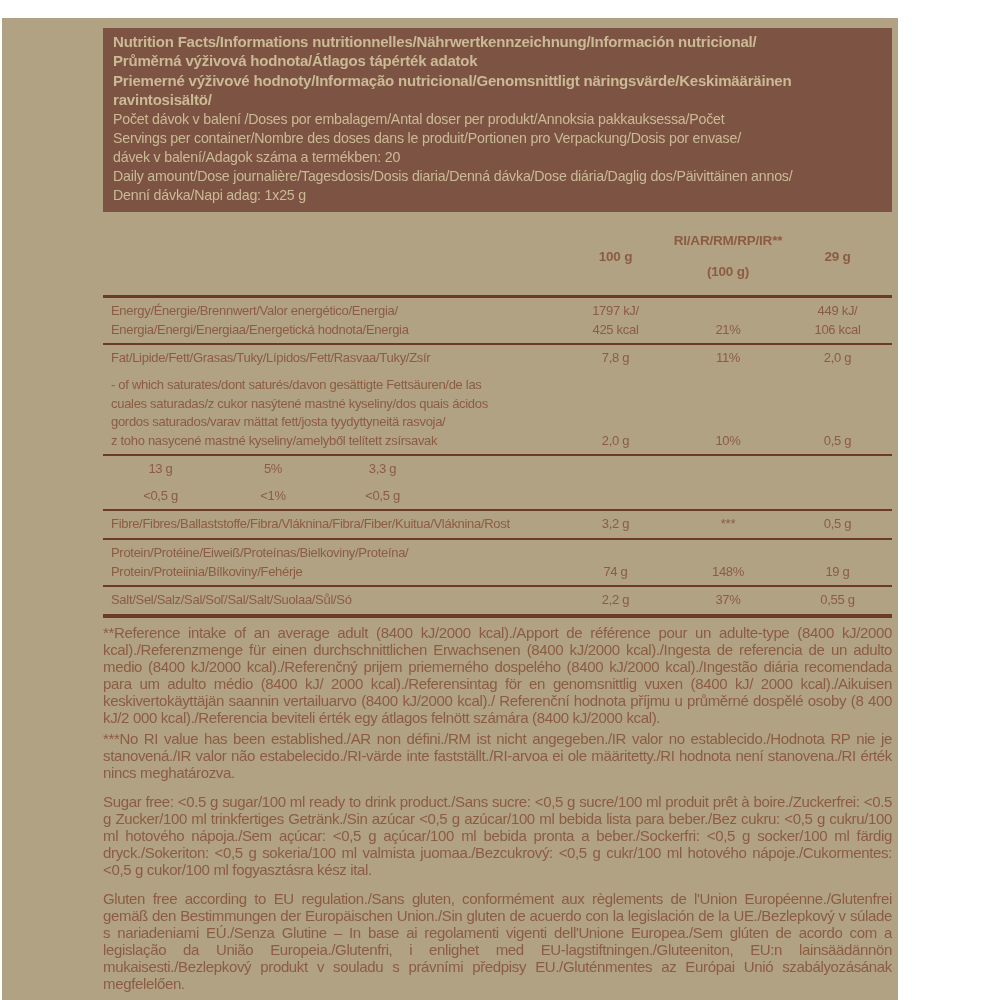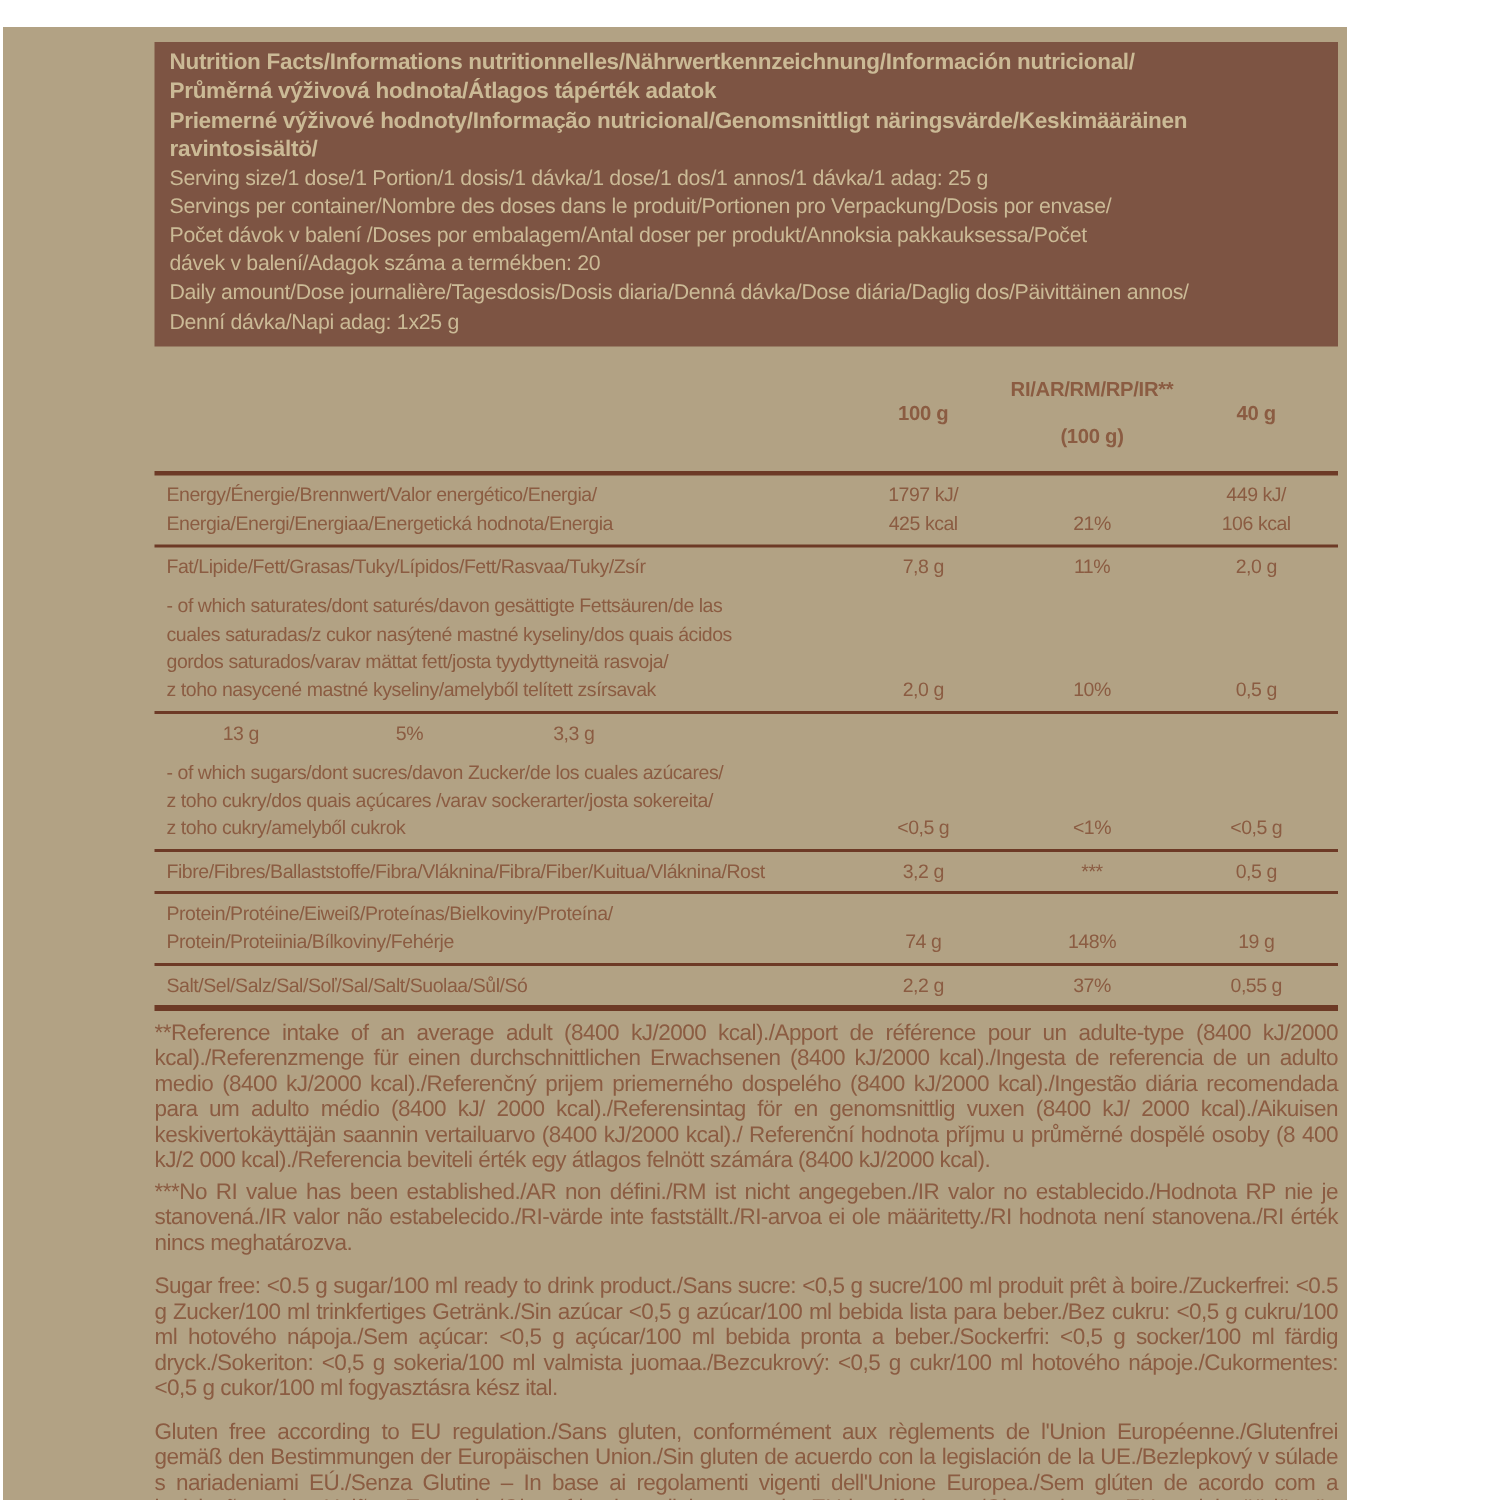--- a/index.html
+++ b/index.html
@@ -54,37 +54,36 @@
 </head>
 <body>
 
 <div class="sheet">
   <div class="inner">
 
     <div class="header-box">
       <div class="hb-title">Nutrition Facts/Informations nutritionnelles/Nährwertkennzeichnung/Información nutricional/</div>
       <div class="hb-title">Průměrná výživová hodnota/Átlagos tápérték adatok</div>
       <div class="hb-title">Priemerné výživové hodnoty/Informação nutricional/Genomsnittligt näringsvärde/Keskimääräinen ravintosisältö/</div>
-      <div class="hb-line">Serving size/1 dose/1 Portion/1 dosis/1 dávka/1 dose/1 dos/1 annos/1 dávka/1 adag: 25 g</div>
+      <div class="hb-line">Počet dávok v balení /Doses por embalagem/Antal doser per produkt/Annoksia pakkauksessa/Počet</div>
       <div class="hb-line">Servings per container/Nombre des doses dans le produit/Portionen pro Verpackung/Dosis por envase/</div>
-      <div class="hb-line">Počet dávok v balení /Doses por embalagem/Antal doser per produkt/Annoksia pakkauksessa/Počet</div>
       <div class="hb-line">dávek v balení/Adagok száma a termékben: 20</div>
       <div class="hb-line">Daily amount/Dose journalière/Tagesdosis/Dosis diaria/Denná dávka/Dose diária/Daglig dos/Päivittäinen annos/</div>
       <div class="hb-line">Denní dávka/Napi adag: 1x25 g</div>
     </div>
 
     <div class="ntable">
       <div class="col-headers">
         <div class="cell lbl"></div>
         <div class="cell val c1">100 g</div>
         <div class="cell val c2">
           <div>RI/AR/RM/RP/IR**</div>
           <div>(100 g)</div>
         </div>
-        <div class="cell val c3">40 g</div>
+        <div class="cell val c3">29 g</div>
       </div>
       <div class="rule thick"></div>
       <div id="rows">
           <div class="trow">
     <div class="cell lbl">Energy/Énergie/Brennwert/Valor energético/Energia/
 Energia/Energi/Energiaa/Energetická hodnota/Energia</div>
     <div class="cell val c1">1797 kJ/
 425 kcal</div>
     <div class="cell val c2">21%</div>
     <div class="cell val c3">449 kJ/
@@ -106,23 +105,20 @@
     <div class="cell val c2">10%</div>
     <div class="cell val c3">0,5 g</div>
   </div>
           <div class="rule"></div>
           <div class="trow">
     <div class="cell val c1">13 g</div>
     <div class="cell val c2">5%</div>
     <div class="cell val c3">3,3 g</div>
   </div>
           <div class="trow">
-    <div class="cell lbl">- of which sugars/dont sucres/davon Zucker/de los cuales azúcares/
-z toho cukry/dos quais açúcares /varav sockerarter/josta sokereita/
-z toho cukry/amelyből cukrok</div>
     <div class="cell val c1">&lt;0,5 g</div>
     <div class="cell val c2">&lt;1%</div>
     <div class="cell val c3">&lt;0,5 g</div>
   </div>
           <div class="rule"></div>
           <div class="trow">
     <div class="cell lbl">Fibre/Fibres/Ballaststoffe/Fibra/Vláknina/Fibra/Fiber/Kuitua/Vláknina/Rost</div>
     <div class="cell val c1">3,2 g</div>
     <div class="cell val c2">***</div>
     <div class="cell val c3">0,5 g</div>

